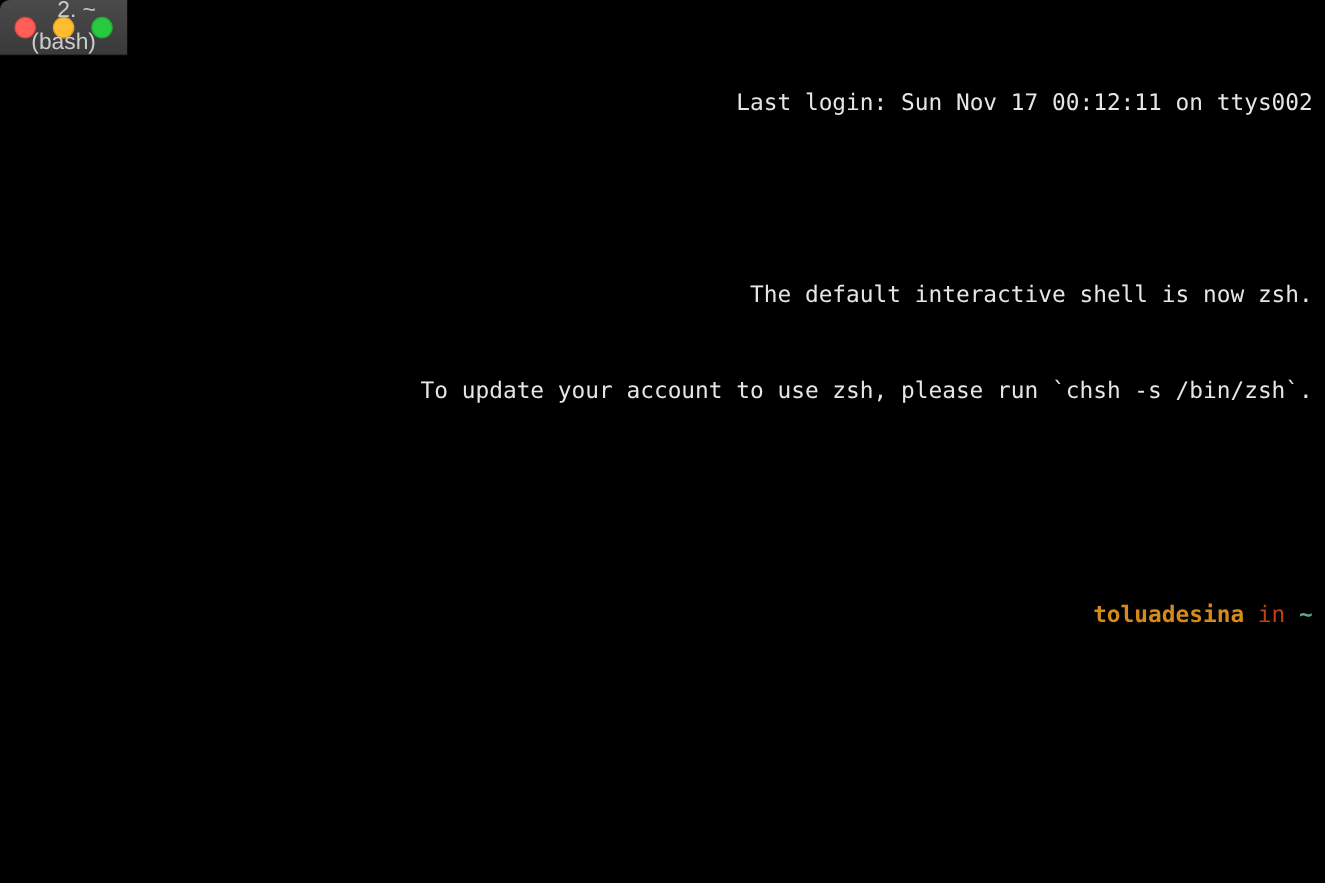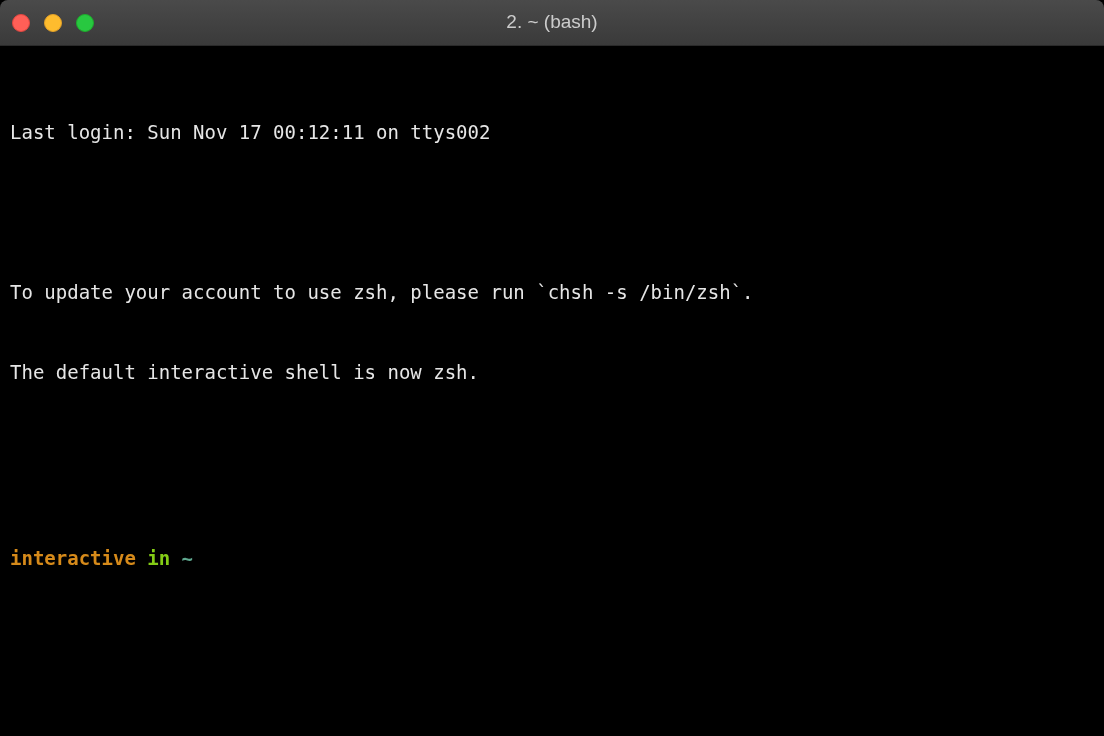--- a/index.html
+++ b/index.html
@@ -13,24 +13,25 @@
       background: #000;
       font-family: "Menlo", "Monaco", "Consolas", monospace;
       font-size: 19px;
       line-height: 1.4;
       overflow: hidden;
     }
     .window {
       width: 100%;
       height: 100%;
       display: flex;
-      flex-direction: column;
+      flex-direction: row;
       border-radius: 8px;
       overflow: hidden;
       background: #000;
+      text-align: right;
     }
     .titlebar {
       height: 46px;
       background: linear-gradient(to bottom, #4a4a4a 0%, #3a3a3a 100%);
       display: flex;
       align-items: center;
       position: relative;
       padding: 0 12px;
       border-bottom: 1px solid #2a2a2a;
     }
@@ -65,22 +66,22 @@
       overflow: hidden;
     }
     .line {
       min-height: 1.4em;
     }
     .user {
       color: #d68a1a;
       font-weight: bold;
     }
     .in-text {
-      color: #84cc16;
-      font-weight: bold;
+      color: #c2410c;
+      font-weight: normal;
     }
     .path {
       color: #5fa88f;
       font-weight: bold;
     }
   </style>
 </head>
 <body>
 
 <div class="window">
@@ -89,25 +90,25 @@
       <div class="light red"></div>
       <div class="light yellow"></div>
       <div class="light green"></div>
     </div>
     <div class="title">2. ~ (bash)</div>
   </div>
 
   <div class="terminal-body">
     <div class="line">Last login: Sun Nov 17 00:12:11 on ttys002</div>
     <div class="line"> </div>
+    <div class="line">The default interactive shell is now zsh.</div>
     <div class="line">To update your account to use zsh, please run `chsh -s /bin/zsh`.</div>
-    <div class="line">The default interactive shell is now zsh.</div>
     <div class="line"> </div>
 
-    <div class="line"><span class="user">interactive</span><span class="in-text"> in </span><span class="path">~</span></div>
+    <div class="line"><span class="user">toluadesina</span><span class="in-text"> in </span><span class="path">~</span></div>
     
     
     
 
     
     
   </div>
 </div>
 
 </body></html>

